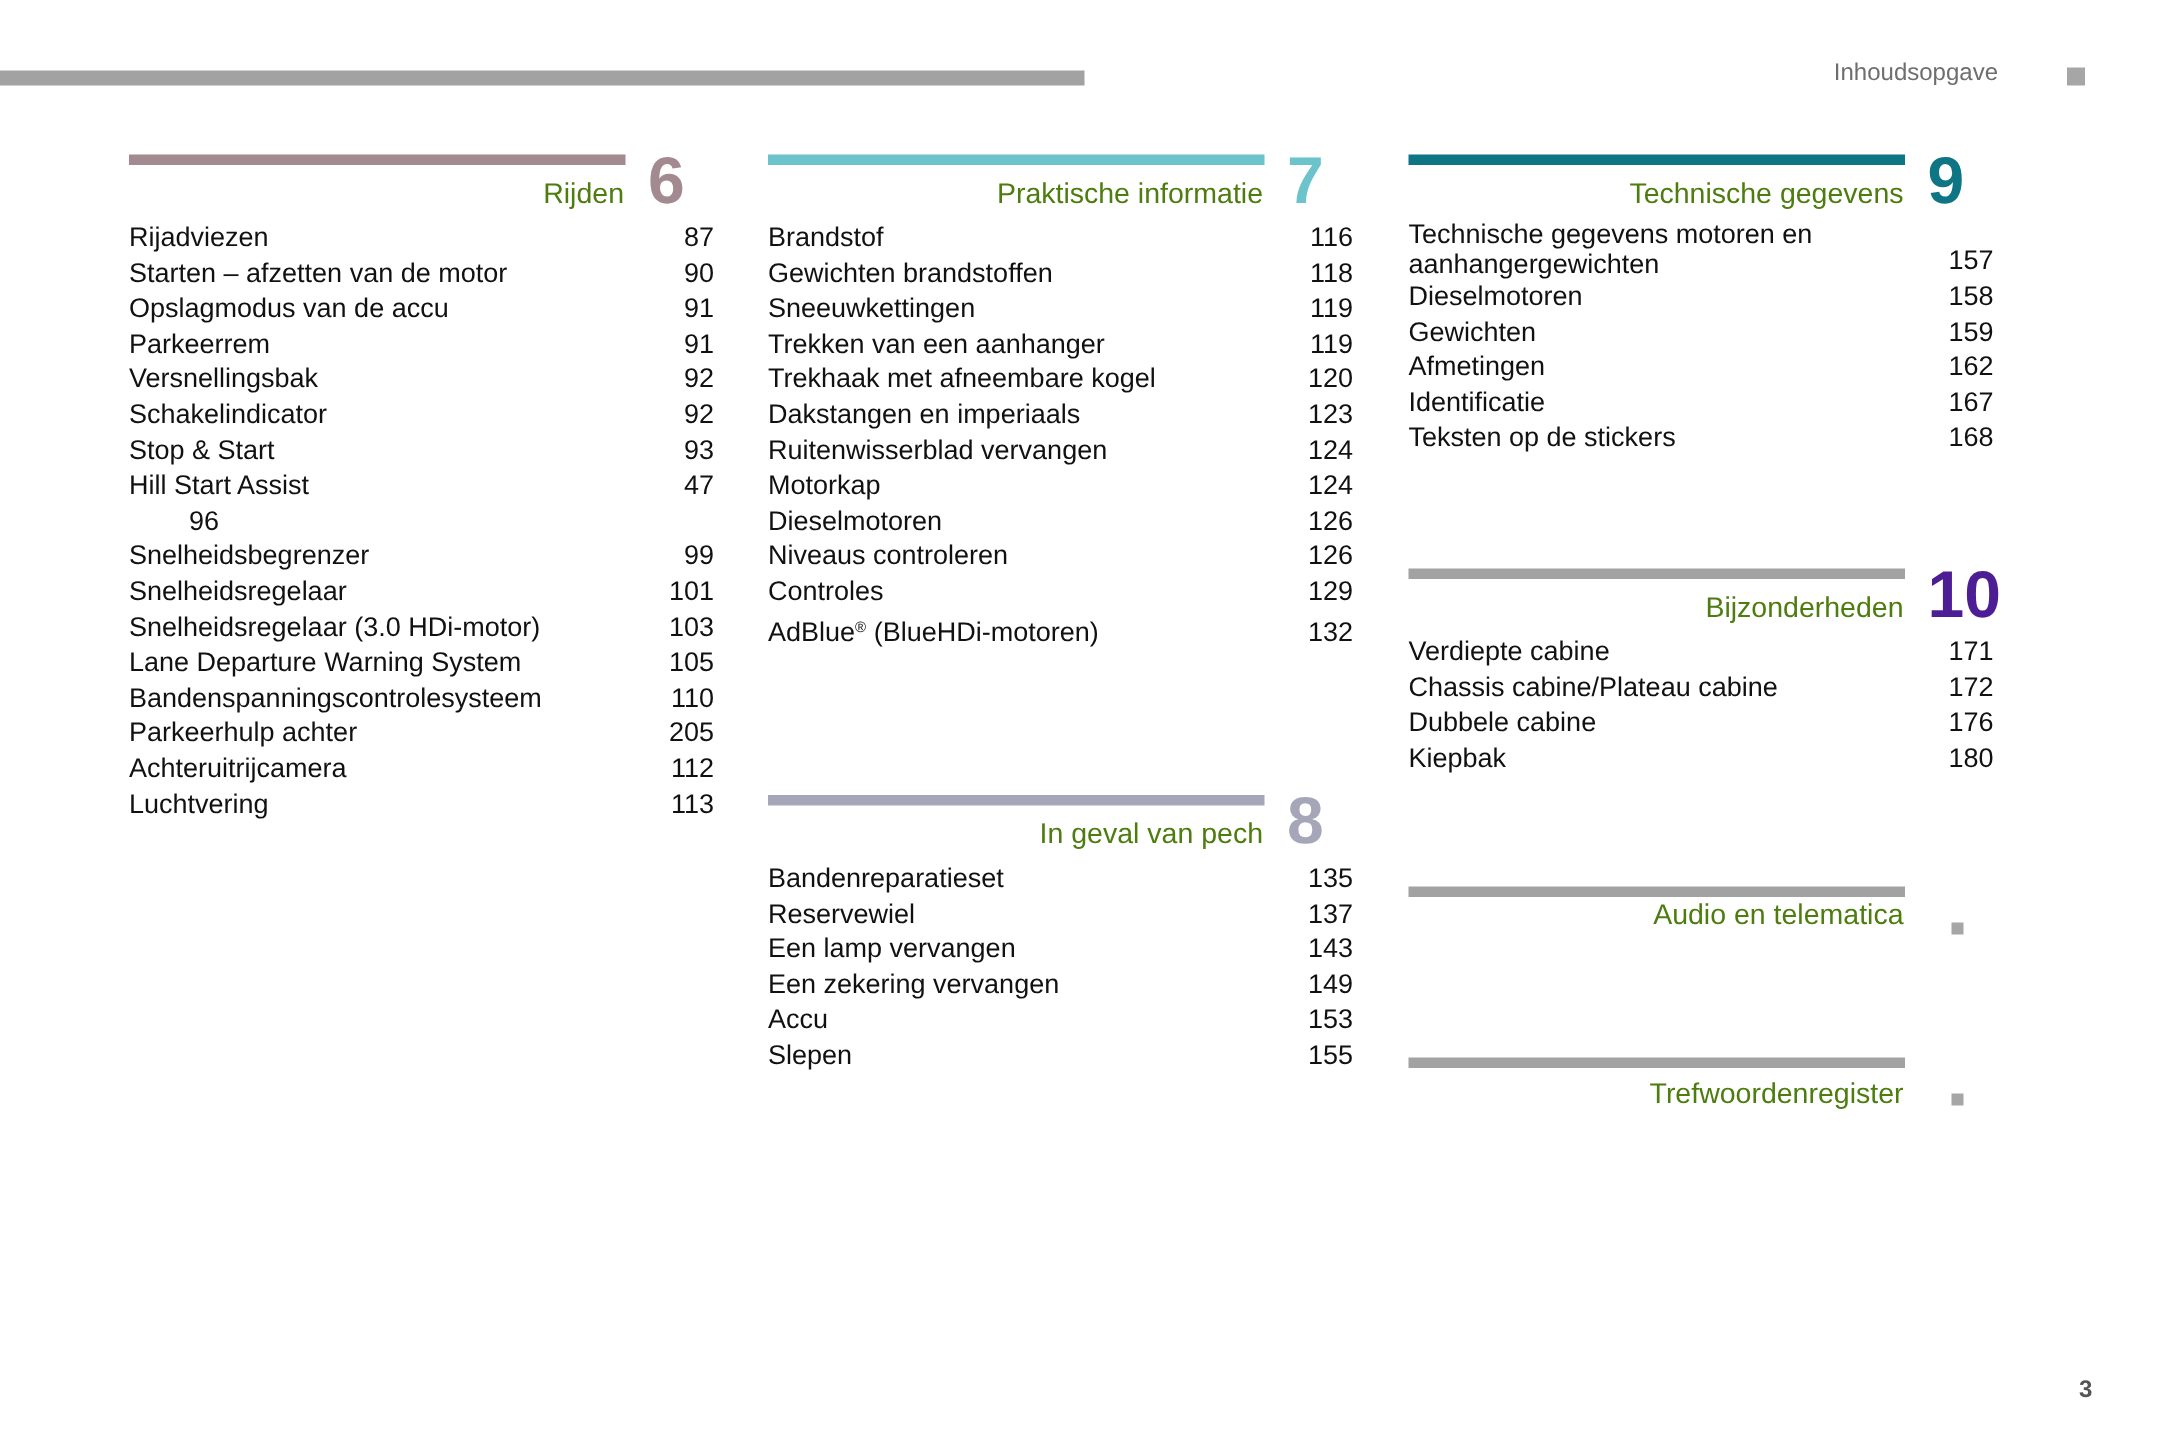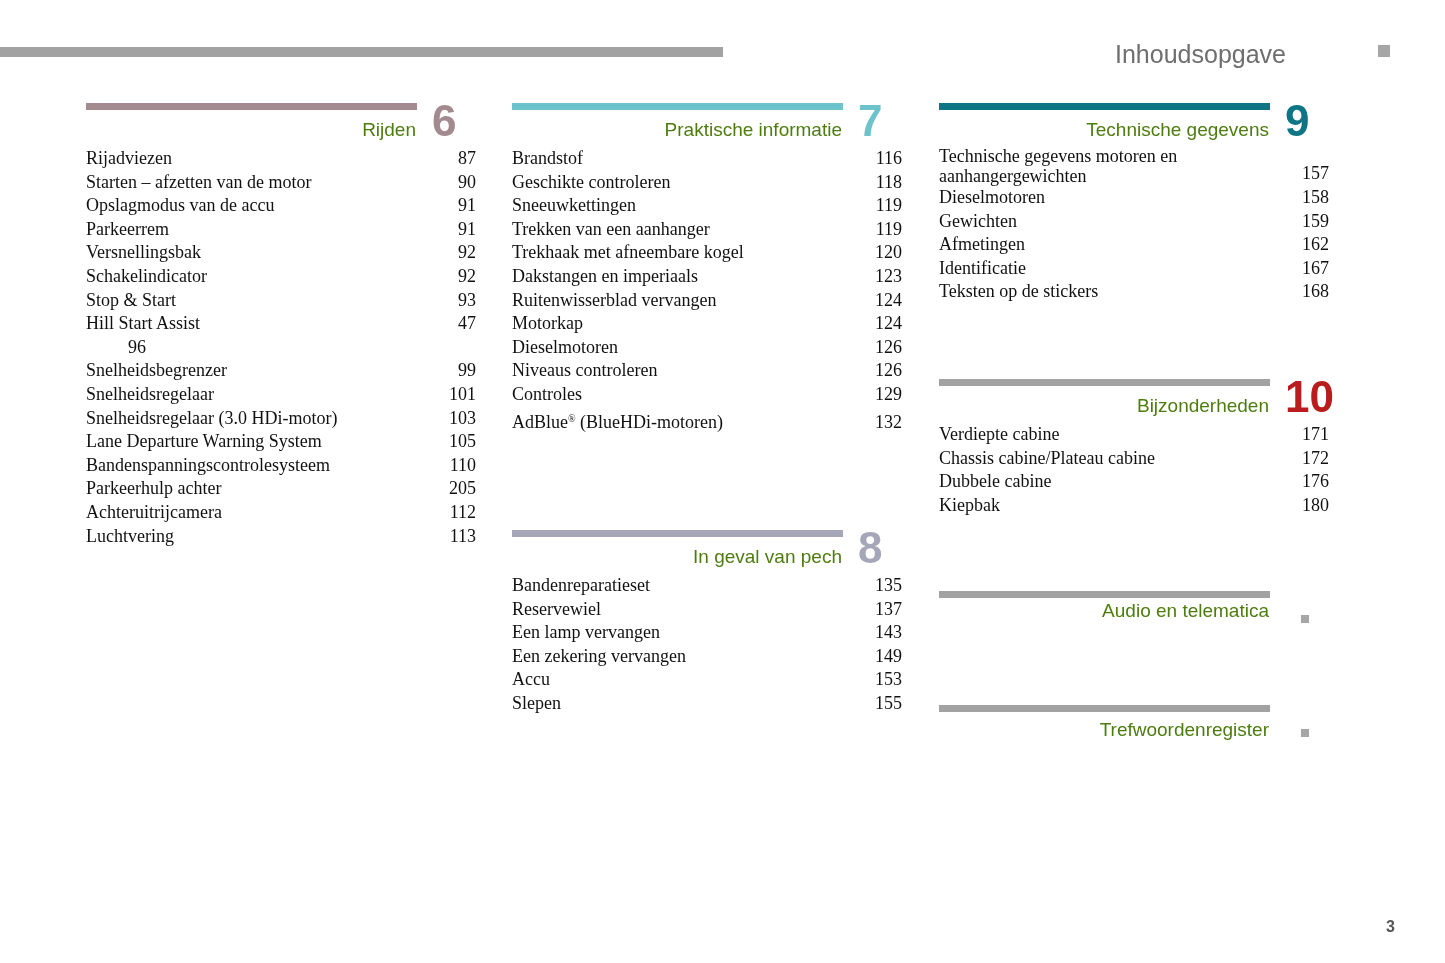--- a/index.html
+++ b/index.html
@@ -3,30 +3,30 @@
   <meta charset="utf-8">
   <style>
     html, body { margin: 0; padding: 0; }
     body {
       width: 1445px; height: 963px; position: relative; overflow: hidden;
       background: #ffffff;
       font-family: "Liberation Sans", sans-serif;
       color: #111111;
     }
     .top-rule { position: absolute; left: 0; top: 47px; width: 723px; height: 10px; background: #a2a2a2; }
-    .page-header-title { position: absolute; left: 1104px; top: 40px; width: 182px; text-align: right; font-size: 25px; color: #6e6e6e; }
+    .page-header-title { position: absolute; left: 1150px; top: 40px; width: 182px; text-align: right; font-size: 16px; color: #6e6e6e; }
     .header-square { position: absolute; left: 1378px; top: 45px; width: 12px; height: 12px; background: #a6a6a6; }
 
     .section { position: absolute; width: 416px; }
     .section .bar { position: absolute; left: 0; top: 0; width: 331px; height: 7px; }
     .section .sec-title { position: absolute; right: 86px; top: 16px; font-size: 19px; color: #4d7c0f; white-space: nowrap; }
     .section .sec-num { position: absolute; left: 346px; top: -8px; width: 60px; font-size: 44px; font-weight: bold; line-height: 52px; white-space: nowrap; }
     .section .sec-square { position: absolute; left: 362px; top: 24px; width: 8px; height: 8px; background: #a6a6a6; }
     .entries { position: absolute; left: 0; top: 44px; width: 390px; margin: 0; padding: 0; list-style: none; }
-    .entry { display: flex; justify-content: space-between; align-items: flex-end; font-size: 18px; line-height: 23.6px; font-family: Liberation Serif, serif; }
+    .entry { display: flex; justify-content: space-between; align-items: flex-end; font-size: 18px; line-height: 23.6px; }
     .entry .label { flex: 1; }
     .entry .page { width: 60px; text-align: right; }
     .entry.two-line .label { line-height: 19.5px; }
     sup.reg { font-size: 10px; vertical-align: 6px; }
 
     #sec-6 { left: 86px; top: 103px; }
     #sec-7 { left: 512px; top: 103px; }
     #sec-8 { left: 512px; top: 530px; }
     #sec-9 { left: 939px; top: 103px; }
     #sec-10 { left: 939px; top: 379px; }
@@ -120,21 +120,21 @@
 <div class="section" id="sec-7">
   <div class="bar" style="background:#6cc3cb"></div>
   <div class="sec-title">Praktische informatie</div>
   <div class="sec-num" style="color:#6cc3cb">7</div>
   <ul class="entries">
     <li class="entry">
         <span class="label">Brandstof</span>
         <span class="page">116</span>
       </li>
     <li class="entry">
-        <span class="label">Geschikte controleren</span>
+        <span class="label">Gewichten brandstoffen</span>
         <span class="page">118</span>
       </li>
     <li class="entry">
         <span class="label">Sneeuwkettingen</span>
         <span class="page">119</span>
       </li>
     <li class="entry">
         <span class="label">Trekken van een aanhanger</span>
         <span class="page">119</span>
       </li>
@@ -233,21 +233,21 @@
     <li class="entry">
         <span class="label">Teksten op de stickers</span>
         <span class="page">168</span>
       </li>
   </ul>
 </div>
 
 <div class="section" id="sec-10">
   <div class="bar" style="background:#a2a2a2"></div>
   <div class="sec-title">Bijzonderheden</div>
-  <div class="sec-num" style="color:#b91c1c">10</div>
+  <div class="sec-num" style="color:#4c1d95">10</div>
   <ul class="entries">
     <li class="entry">
         <span class="label">Verdiepte cabine</span>
         <span class="page">171</span>
       </li>
     <li class="entry">
         <span class="label">Chassis cabine/Plateau cabine</span>
         <span class="page">172</span>
       </li>
     <li class="entry">

